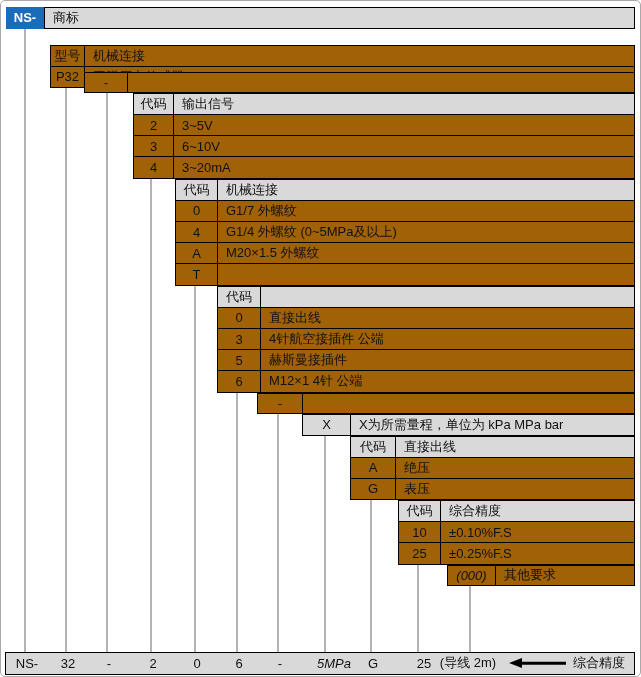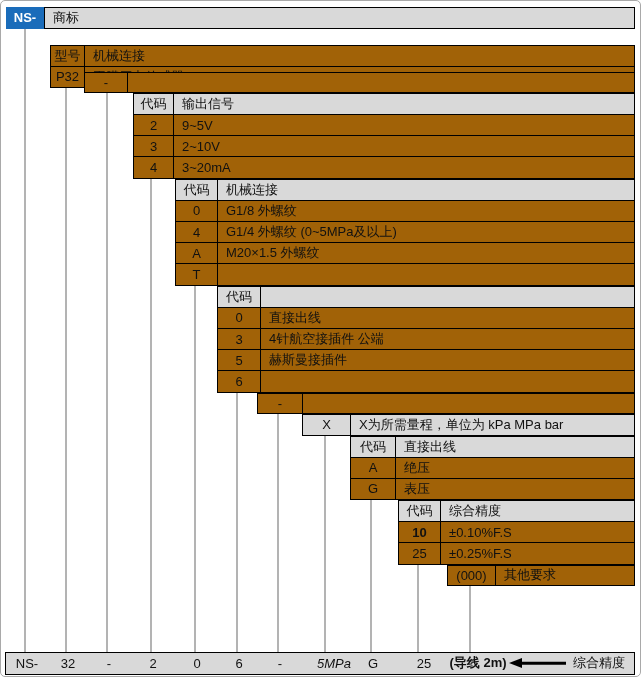--- a/index.html
+++ b/index.html
@@ -96,40 +96,40 @@
   </div>
 </div>
 
 <div class="tbl" style="left:133px;top:93px;width:502px;height:85.5px;">
   <div class="trow hdr">
     <div class="code" style="width:40px;">代码</div>
     <div class="desc">输出信号</div>
   </div>
   <div class="trow">
     <div class="code" style="width:40px;">2</div>
-    <div class="desc">9~5V</div>
+    <div class="desc">3~5V</div>
   </div>
   <div class="trow">
     <div class="code" style="width:40px;">3</div>
-    <div class="desc">2~10V</div>
+    <div class="desc">6~10V</div>
   </div>
   <div class="trow">
     <div class="code" style="width:40px;">4</div>
     <div class="desc">3~20mA</div>
   </div>
 </div>
 
 <div class="tbl" style="left:175px;top:178.5px;width:460px;height:107px;">
   <div class="trow hdr">
     <div class="code" style="width:42px;">代码</div>
     <div class="desc">机械连接</div>
   </div>
   <div class="trow">
     <div class="code" style="width:42px;">0</div>
-    <div class="desc">G1/8 外螺纹</div>
+    <div class="desc">G1/7 外螺纹</div>
   </div>
   <div class="trow">
     <div class="code" style="width:42px;">4</div>
     <div class="desc">G1/4 外螺纹 (0~5MPa及以上)</div>
   </div>
   <div class="trow">
     <div class="code" style="width:42px;">A</div>
     <div class="desc">M20×1.5  外螺纹</div>
   </div>
   <div class="trow">
@@ -148,20 +148,21 @@
   <div class="trow">
     <div class="code" style="width:43px;">3</div>
     <div class="desc">4针航空接插件 公端</div>
   </div>
   <div class="trow">
     <div class="code" style="width:43px;">5</div>
     <div class="desc">赫斯曼接插件</div>
   </div>
   <div class="trow">
     <div class="code" style="width:43px;">6</div>
+    <div class="desc">M12×1 4针 公端</div>
   </div>
 </div>
 
 <div class="tbl" style="left:257px;top:392.5px;width:378px;height:21.5px;">
   <div class="trow">
     <div class="code" style="width:45px;">-</div>
     <div class="desc"></div>
   </div>
 </div>
 
@@ -186,46 +187,46 @@
     <div class="desc">表压</div>
   </div>
 </div>
 
 <div class="tbl" style="left:398px;top:500px;width:237px;height:64.5px;">
   <div class="trow hdr">
     <div class="code" style="width:42px;">代码</div>
     <div class="desc">综合精度</div>
   </div>
   <div class="trow">
-    <div class="code" style="width:42px;font-weight:bold;">10</div>
+    <div class="code" style="width:42px;">10</div>
     <div class="desc">±0.10%F.S</div>
   </div>
   <div class="trow">
     <div class="code" style="width:42px;">25</div>
     <div class="desc">±0.25%F.S</div>
   </div>
 </div>
 
 <div class="tbl" style="left:447px;top:564.5px;width:188px;height:21.5px;">
   <div class="trow">
-    <div class="code" style="width:48px;">(000)</div>
+    <div class="code" style="width:48px;font-style:italic;">(000)</div>
     <div class="desc">其他要求</div>
   </div>
 </div>
 
 <div class="bar">
   <span class="val" style="left:21px;">NS-</span>
   <span class="val" style="left:62px;">32</span>
   <span class="val" style="left:103px;">-</span>
   <span class="val" style="left:147px;">2</span>
   <span class="val" style="left:191px;">0</span>
   <span class="val" style="left:233px;">6</span>
   <span class="val" style="left:274px;">-</span>
   <span class="val" style="left:328px;font-style:italic;">5MPa</span>
   <span class="val" style="left:367px;">G</span>
   <span class="val" style="left:418px;">25</span>
-  <span class="val" style="left:472px;font-weight:bold;">(导线 2m)</span>
+  <span class="val" style="left:462px;">(导线 2m)</span>
   <span class="arrow">
     <span class="head"></span>
       <span class="shaft"></span>
   </span>
   <span class="ex-label">综合精度</span>
 </div>
 
 </body></html>

